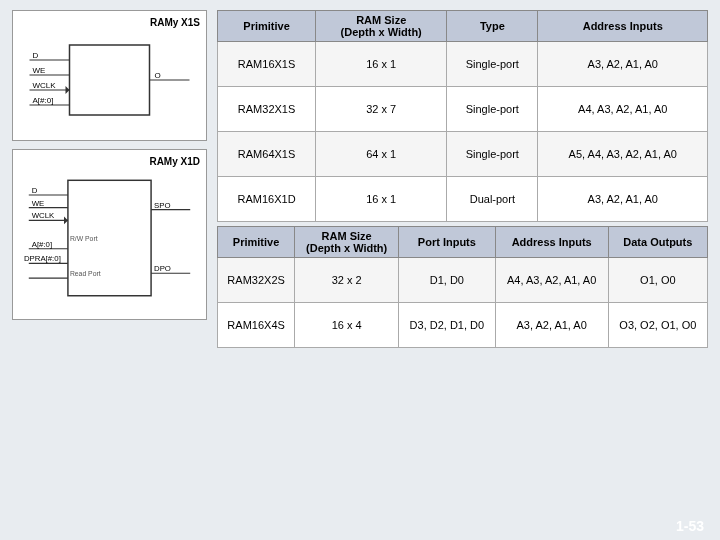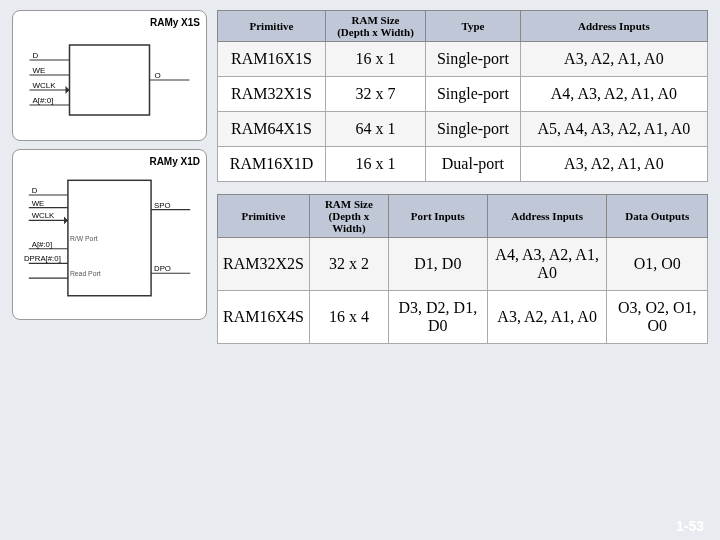--- a/index.html
+++ b/index.html
@@ -40,27 +40,26 @@
       display: flex;
       flex-direction: column;
       gap: 8px;
       width: 195px;
       flex-shrink: 0;
     }
     .right-column {
       flex: 1;
       display: flex;
       flex-direction: column;
-      gap: 12px;
-      font-family: Liberation Serif, serif;
+      gap: 4px;
     }
     .diagram-box {
       background: white;
       border: 1px solid #999;
-      border-radius: 8px;
+      border-radius: 0;
       padding: 6px;
       position: relative;
     }
     .diagram-box svg {
       width: 100%;
     }
     table {
       border-collapse: collapse;
       width: 100%;
       background: white;
@@ -69,23 +68,23 @@
     table th {
       background: #c0c8d8;
       border: 1px solid #888;
       padding: 3px 5px;
       text-align: center;
       font-weight: bold;
       font-size: 11px;
     }
     table td {
       border: 1px solid #aaa;
-      padding: 8px 5px;
+      padding: 16px 5px;
       text-align: center;
-      font-size: 16px;
+      font-size: 11px;
       background: white;
     }
     table tr:nth-child(odd) td {
       background: #f5f5f5;
     }
     table tr:nth-child(even) td {
       background: white;
     }
     .slide-number {
       position: absolute;

